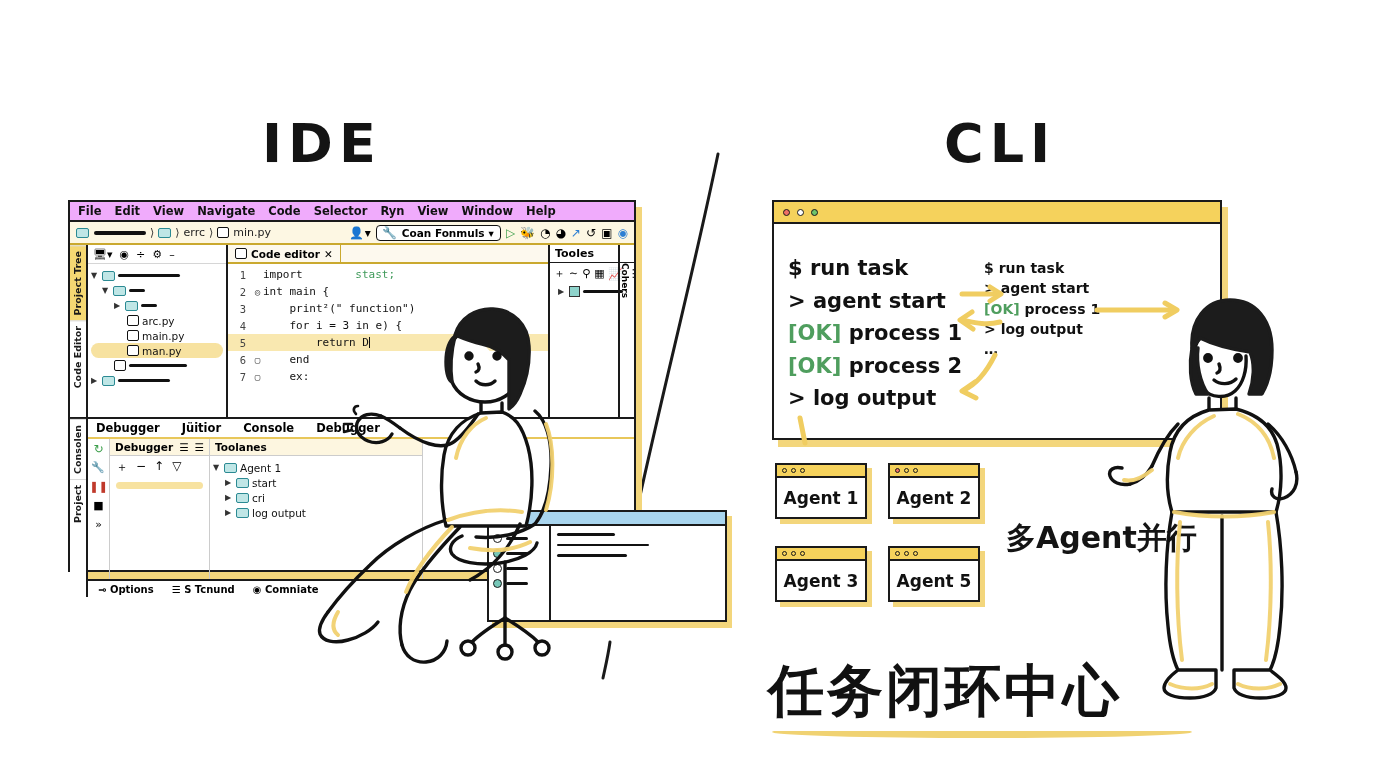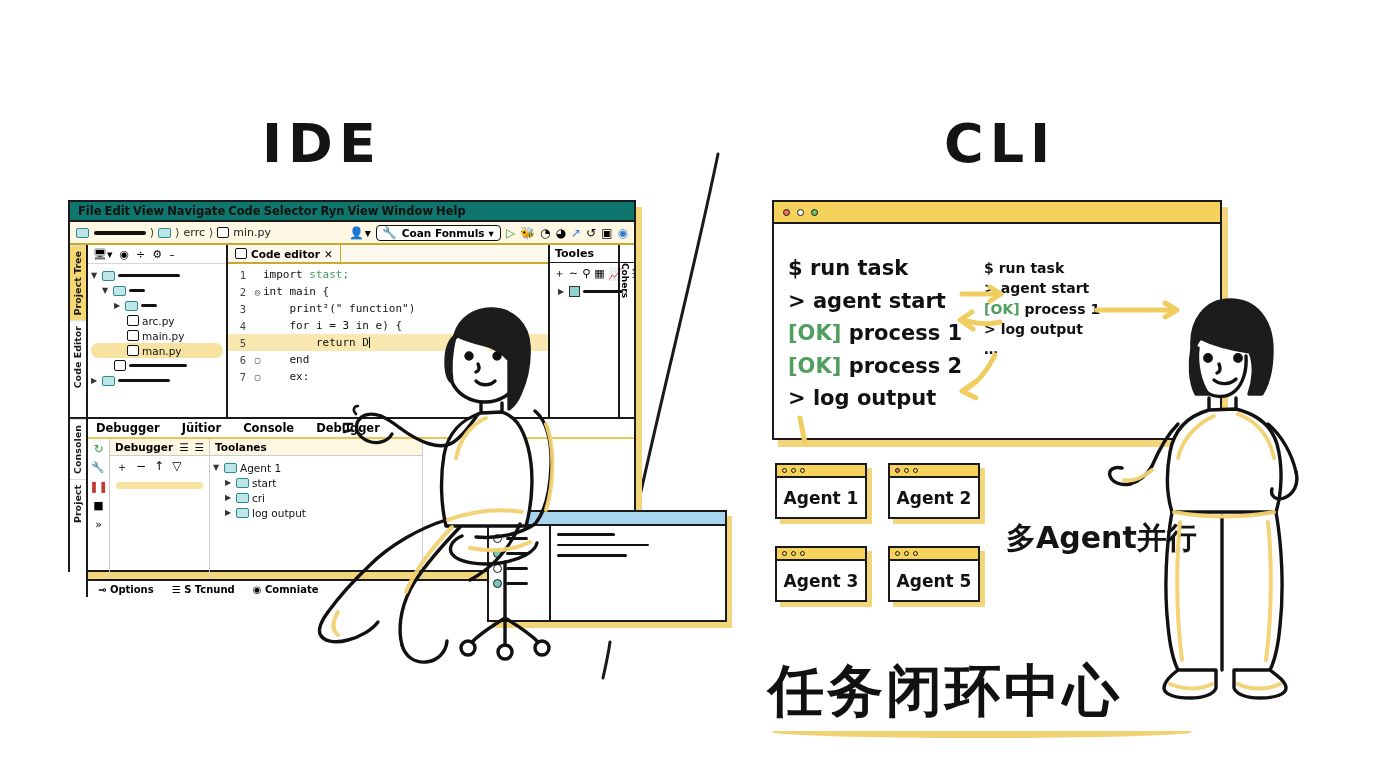--- a/index.html
+++ b/index.html
@@ -54,24 +54,24 @@
   
   .win {
     position:absolute; background:#fff;
     border:2.5px solid #1a1a1a;
     box-shadow: 6px 7px 0 #f3d67c;
   }
 
   
   #ide-window { left:68px; top:200px; width:568px; height:372px; }
   .ide-menubar {
-    display:flex; gap:3px; align-items:center;
+    display:flex; gap:13px; align-items:center;
     height:20px; padding:0 8px;
     border-bottom:2px solid #1a1a1a;
-    background:#0f766e;
+    background:#f0abfc;
     font-size:11.5px; color:#111; font-weight:600;
   }
   .ide-menubar span { white-space:nowrap; }
   .ide-toolbar {
     display:flex; align-items:center; gap:5px;
     height:23px; padding:0 6px;
     border-bottom:2.5px solid #caa92f;
     background:#fdf7e3;
     font-size:11px;
   }
@@ -121,21 +121,21 @@
   .editor-pane { flex:1; position:relative; background:#fff; border-right:2.5px solid #1a1a1a; }
   .tabstrip { display:flex; align-items:center; height:19px; border-bottom:2px solid #caa92f; background:#fdf9ee; }
   .etab { display:flex; align-items:center; gap:4px; font-size:10.5px; padding:0 7px; height:100%;
           border-right:1.8px solid #caa92f; font-weight:600; }
   .code { padding:2px 0 0 0; font-family:"DejaVu Sans Mono", monospace; font-size:11px; }
   .cline { display:flex; height:17px; align-items:center; }
   .gut { width:24px; text-align:right; padding-right:6px; color:#444; font-size:10.5px; }
   .fold { width:11px; text-align:center; color:#333; font-size:9px; }
   .ctext { white-space:pre; color:#111; }
   .cline.hl { background:#f9e8b0; }
-  .kw-green { color:#3f9a5a; }
+  .kw-green { color:#3f9a5a;margin-left:46px; }
   .caret { display:inline-block; width:1.5px; height:11px; background:#111; vertical-align:-2px; }
 
   .tools-pane { width:84px; background:#fff; position:relative; }
   .tools-hdr { font-size:11px; font-weight:600; padding:2px 5px; border-bottom:1.8px solid #1a1a1a; }
   .tools-icons { display:flex; gap:4px; padding:3px 4px; font-size:11px; align-items:center; }
   .rtab { position:absolute; right:0; top:0; width:16px; height:100%; border-left:2px solid #1a1a1a; }
   .rtab span { writing-mode:vertical-rl; font-size:9px; font-weight:700; display:block; padding-top:18px; text-align:center;}
 
   .ide-bottom { height:178px; display:flex; }
   .bt-tabs { display:flex; gap:22px; align-items:center; height:20px; padding:0 8px;

